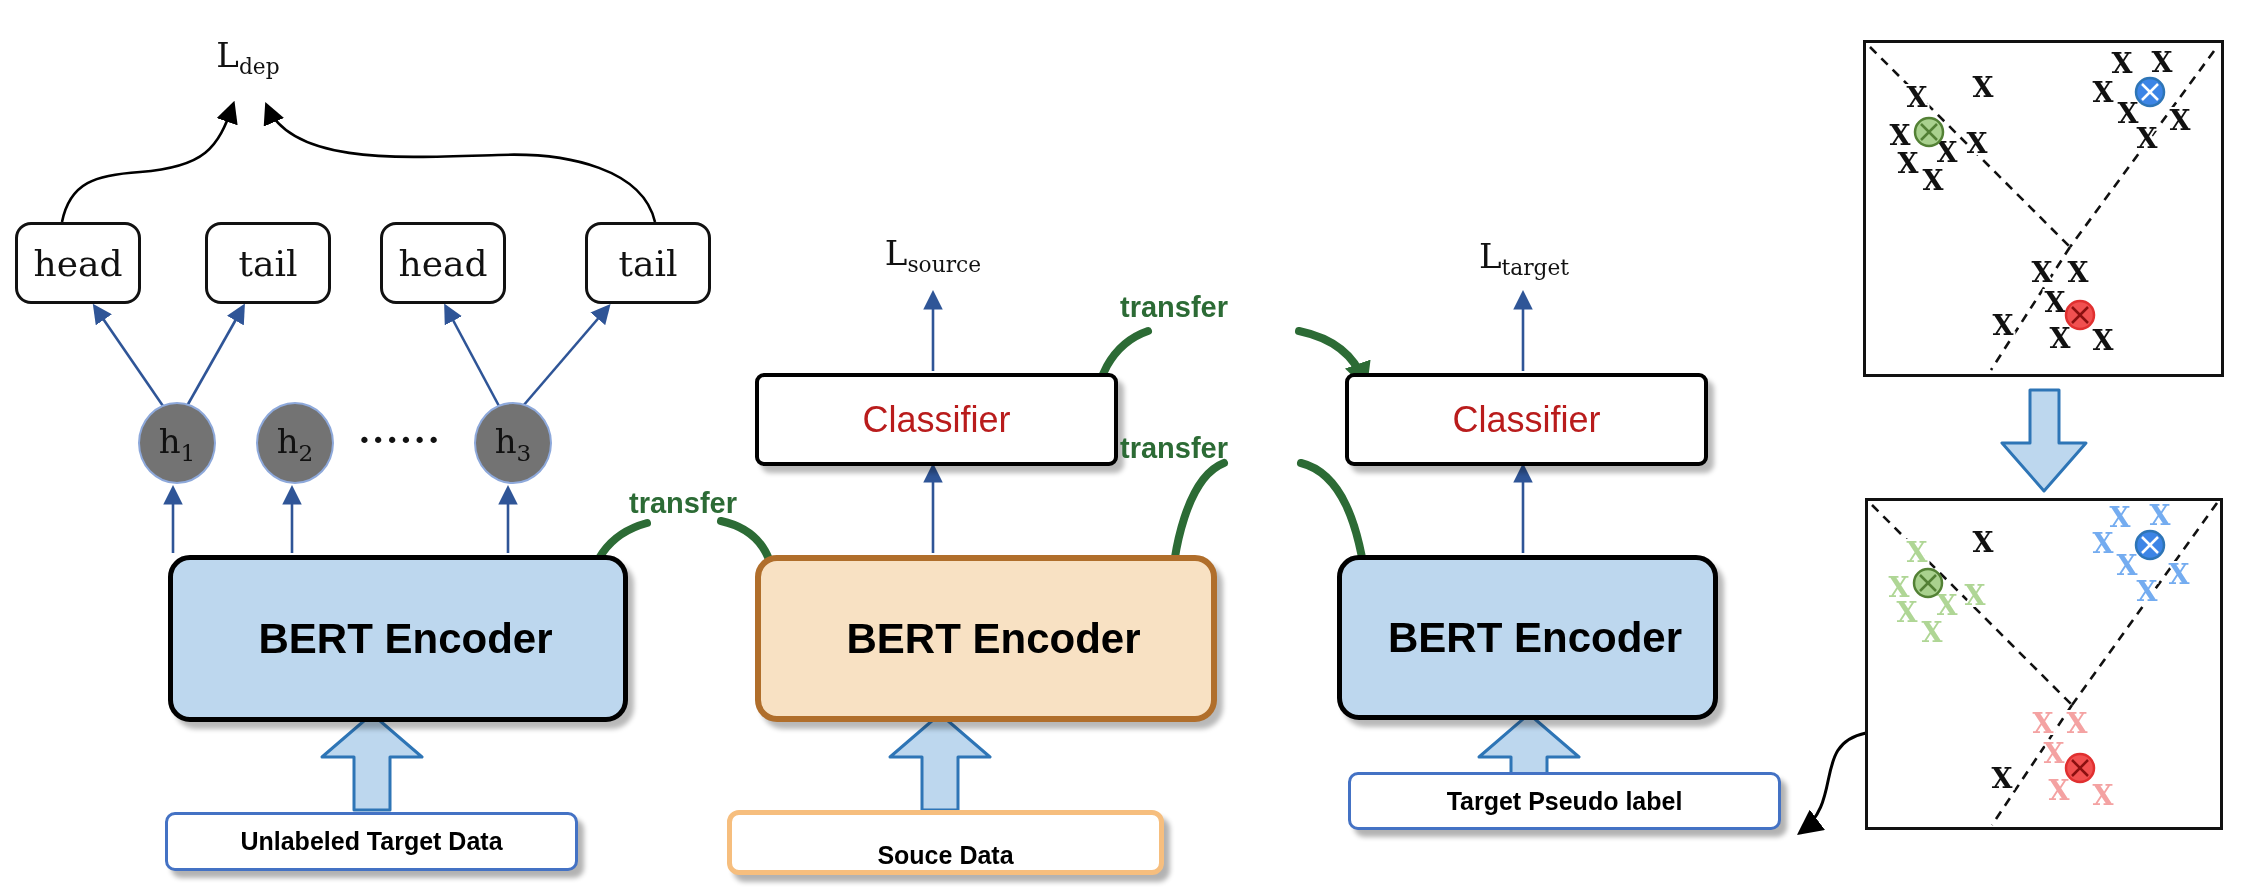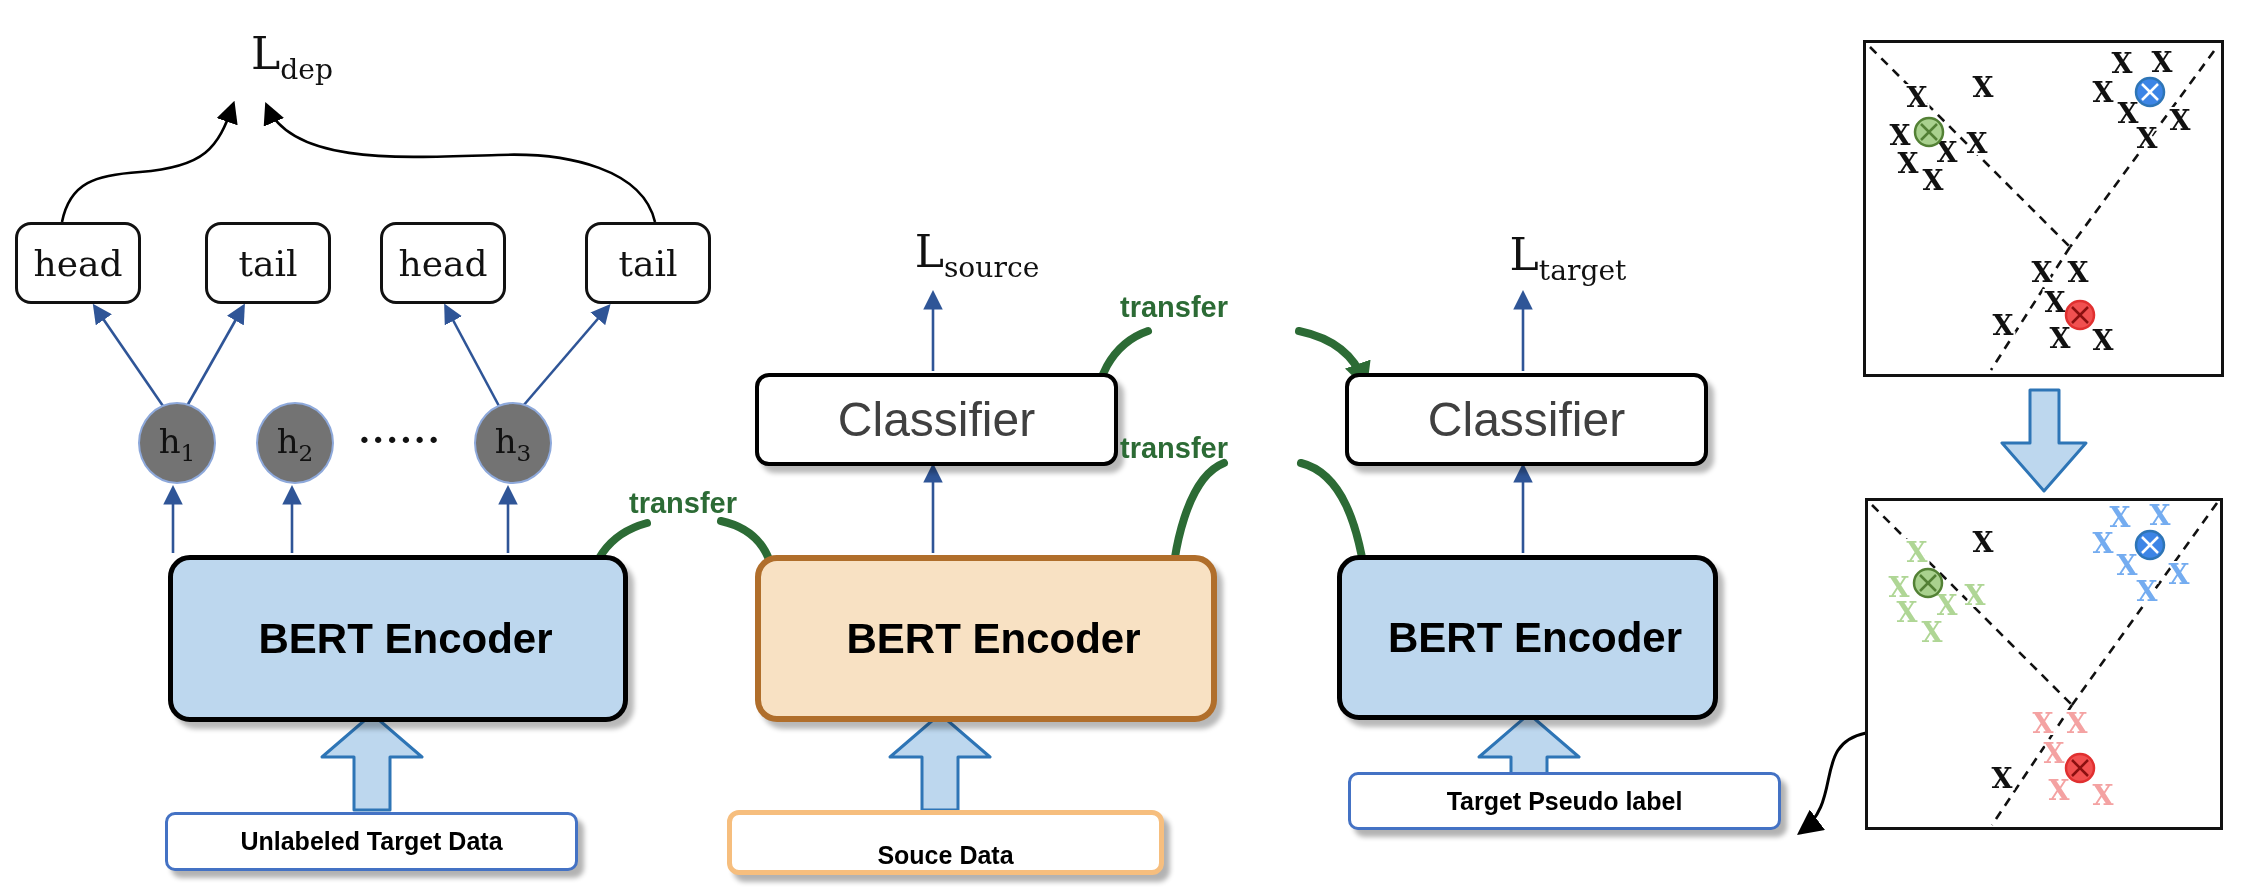--- a/index.html
+++ b/index.html
@@ -1,44 +1,44 @@
 <!DOCTYPE html>
 <html><head>
 <meta charset="utf-8">
 <style>
   html,body{margin:0;padding:0;background:#ffffff;}
   #canvas{position:relative;width:2242px;height:894px;background:#ffffff;overflow:hidden;
           font-family:"Liberation Sans","DejaVu Sans",sans-serif;}
   .abs{position:absolute;}
   
   .loss{transform:translate(-50%,-50%);font-family:"DejaVu Serif","Liberation Serif",serif;
-        font-size:44px;color:#111;white-space:nowrap;margin-left:44px;}
+        font-size:34px;color:#111;white-space:nowrap;}
   .loss sub{font-size:0.64em;}
   
   .dep-box{width:120px;height:76px;border:3px solid #111;border-radius:16px;background:#fff;
            display:flex;align-items:center;justify-content:center;
            font-family:"DejaVu Serif","Liberation Serif",serif;font-size:36px;color:#111;}
   
   .hcirc{width:74px;height:78px;border:2.5px solid #8EA9DB;border-radius:50%;background:#737373;
          display:flex;align-items:center;justify-content:center;
          font-family:"DejaVu Serif","Liberation Serif",serif;font-size:34px;color:#111;}
   .hcirc sub{font-size:0.68em;}
   .dots{transform:translate(-50%,-50%);font-family:"DejaVu Serif","Liberation Serif",serif;
         font-size:34px;font-weight:bold;letter-spacing:2px;color:#111;white-space:nowrap;}
   
   .encoder{border:5px solid #000;border-radius:22px;background:#BDD7EE;
            box-shadow:6px 7px 5px rgba(0,0,0,0.28);
            display:flex;align-items:center;justify-content:center;
            font-size:42px;font-weight:bold;color:#000;padding-left:15px;}
   .encoder.orange{background:#F8E1C3;border:6px solid #B06E2B;}
   
-  .classifier{border:4px solid #000;border-radius:14px;background:#fff;
+  .classifier{border:4px solid #000;border-radius:9px;background:#fff;
               box-shadow:6px 7px 5px rgba(0,0,0,0.28);
               display:flex;align-items:center;justify-content:center;
-              font-size:48px;color:#404040;}
+              font-size:36px;color:#b91c1c;}
   
   .databox{background:#fff;border-radius:10px;box-shadow:6px 7px 5px rgba(0,0,0,0.30);
            display:flex;align-items:center;justify-content:center;
            font-size:25px;font-weight:bold;color:#000;}
   .databox.blue{border:3px solid #4472C4;}
   .databox.orangeb{border:5px solid #F6BE7E;border-radius:12px;}
   
   .transfer{transform:translate(-50%,-50%);font-size:29px;font-weight:bold;color:#2C6B35;white-space:nowrap;}
   
   .panel{background:#fff;}

